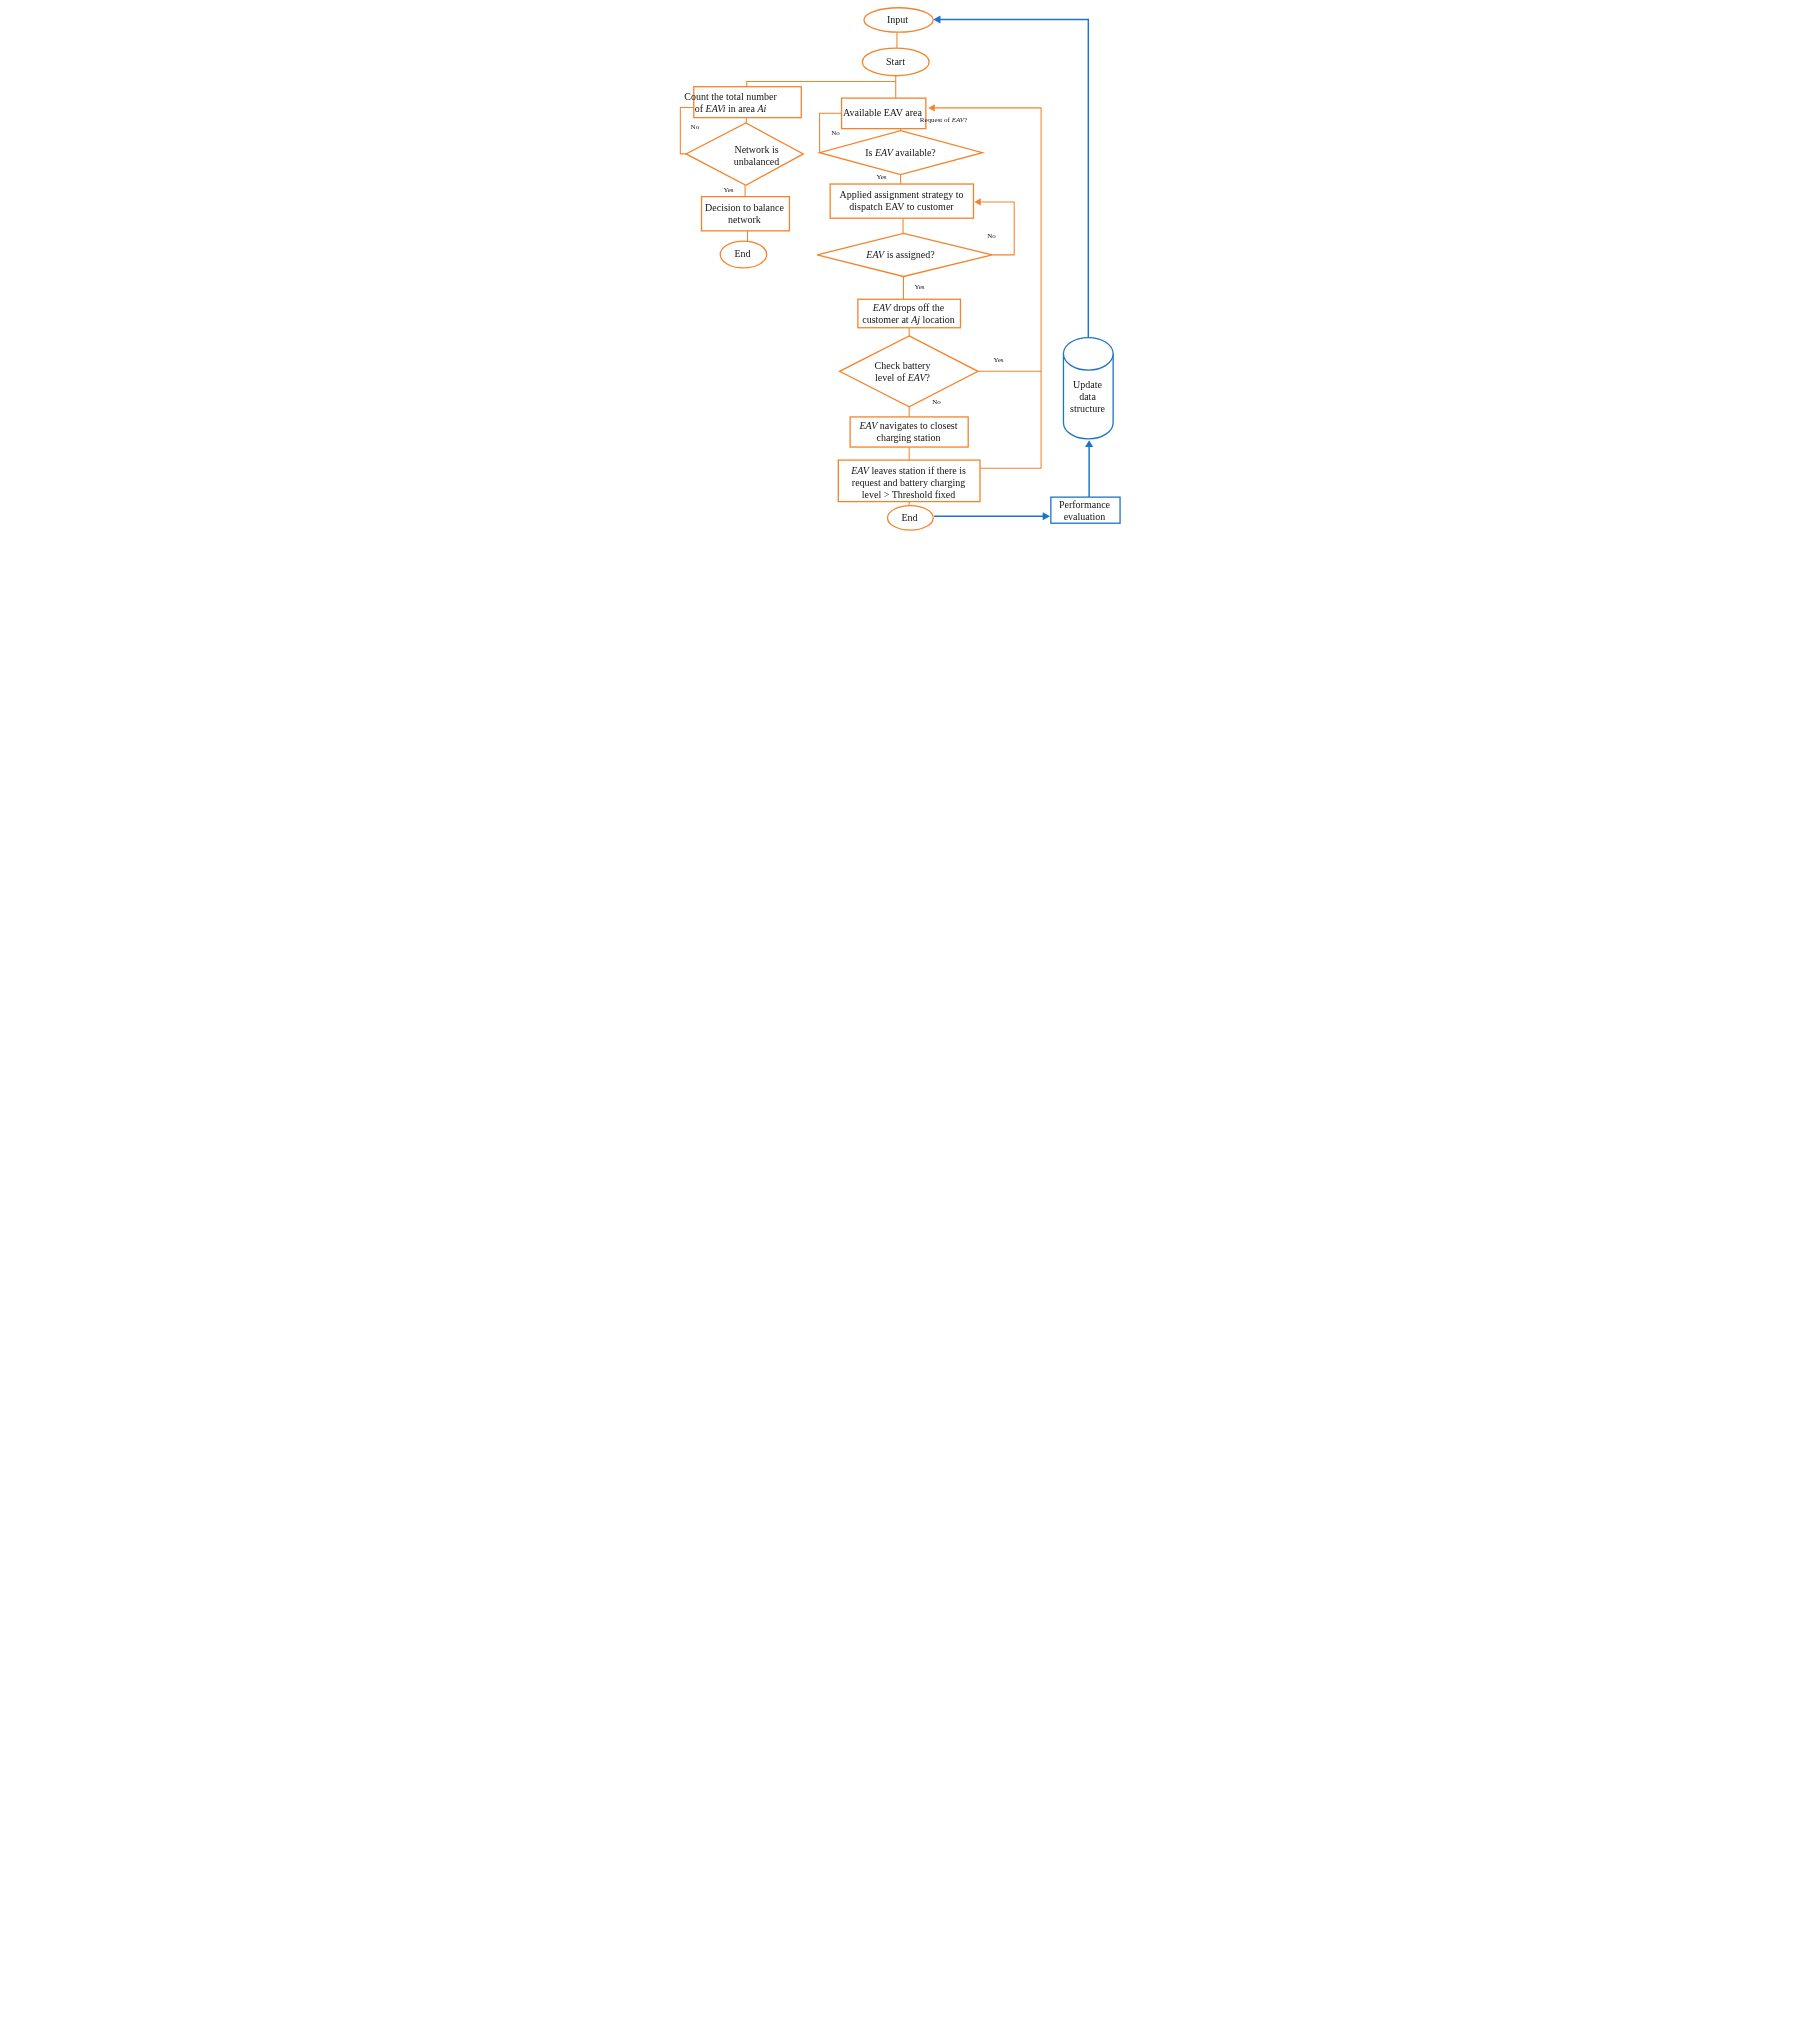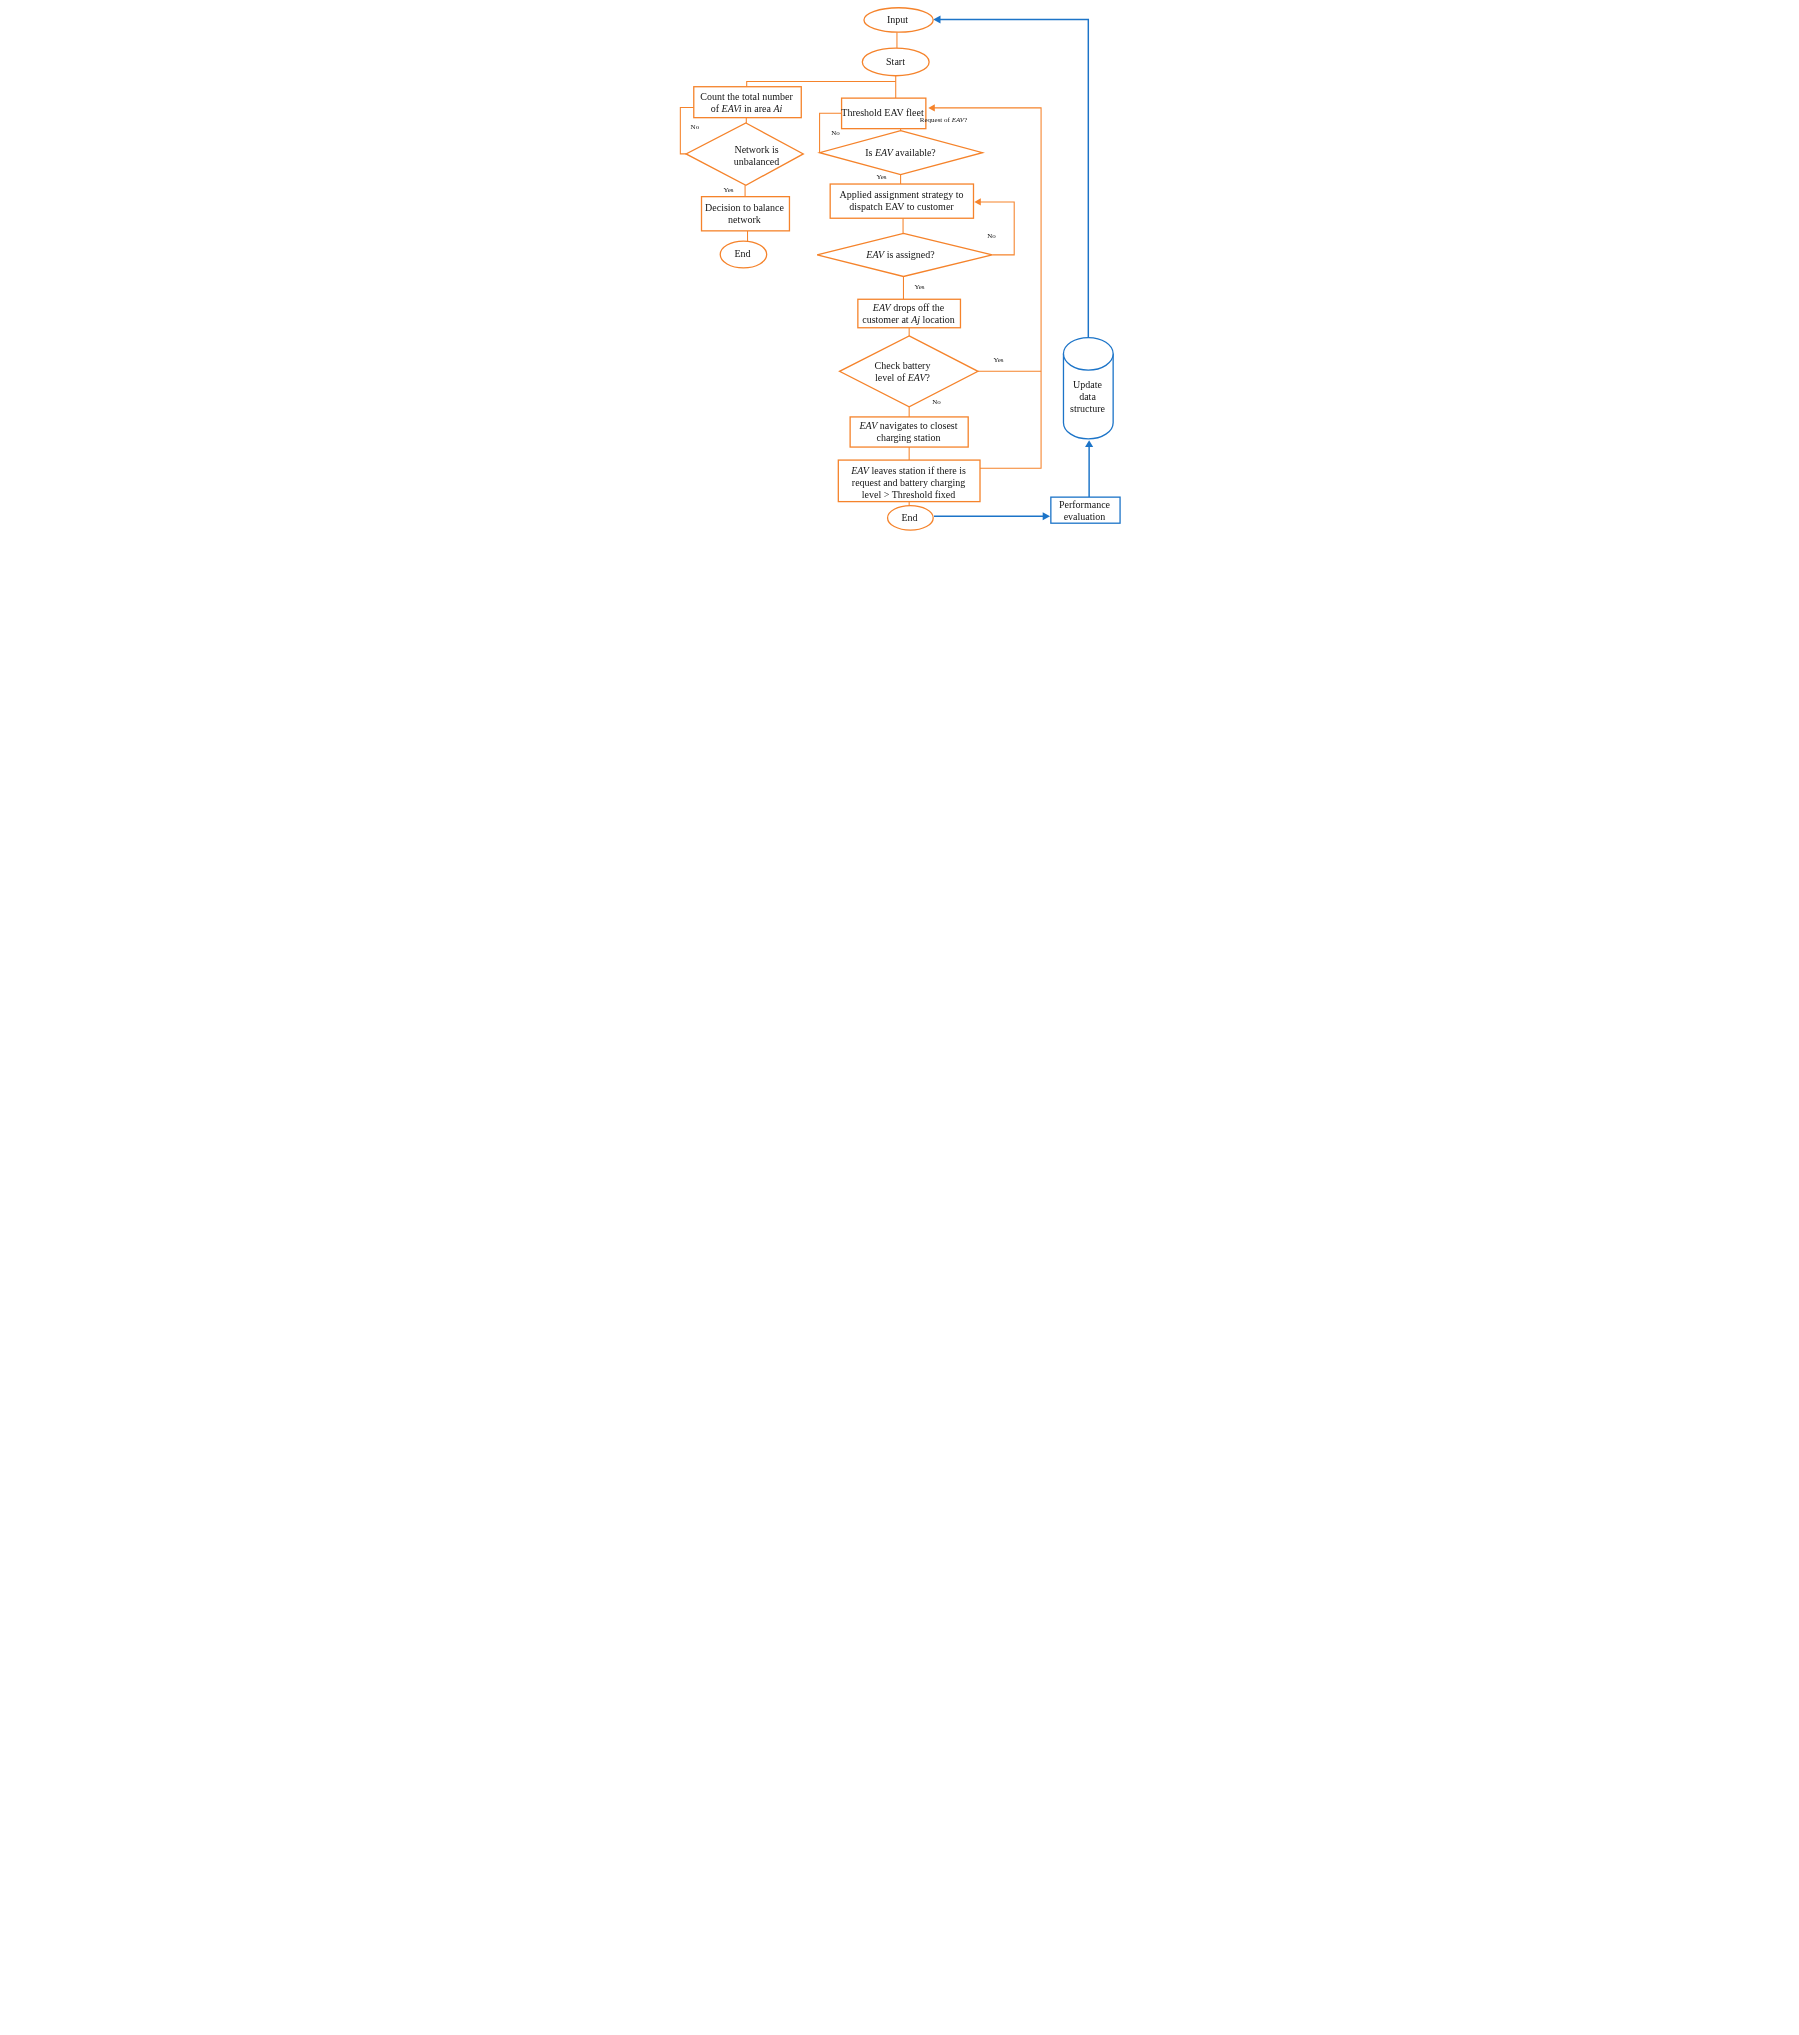--- a/index.html
+++ b/index.html
@@ -86,28 +86,28 @@
 
     <g fill="#ffffff" stroke-width="3.2">
       <path d="M954,869 L954,1038 A61,40 0 0 0 1076,1038 L1076,869" stroke="#1C74C8"></path>
       <ellipse cx="1015" cy="869" rx="61" ry="40" stroke="#1C74C8"></ellipse>
       <rect x="923" y="1221" width="170" height="64" stroke="#1C74C8"></rect>
     </g>
   </svg>
 
   <div class="lbl" style="left:223px;top:20px">Input</div>
   <div class="lbl" style="left:221px;top:62px">Start</div>
-  <div class="lbl" style="left:72px;top:103px">Count the total number<br>of <i>EAVi</i> in area <i>Ai</i></div>
+  <div class="lbl" style="left:56px;top:103px">Count the total number<br>of <i>EAVi</i> in area <i>Ai</i></div>
   <div class="lbl edge-lbl" style="left:20.4px;top:128px">No</div>
   <div class="lbl" style="left:82px;top:156px">Network is<br>unbalanced</div>
   <div class="lbl edge-lbl" style="left:54px;top:191px">Yes</div>
   <div class="lbl" style="left:70px;top:214px">Decision to balance<br>network</div>
   <div class="lbl" style="left:68px;top:254px">End</div>
 
-  <div class="lbl" style="left:208px;top:113px">Threshold EAV fleet</div>
+  <div class="lbl" style="left:208px;top:113px">Available EAV area</div>
   <div class="lbl edge-lbl" style="left:269px;top:121px">Request of <i>EAV</i>?</div>
   <div class="lbl edge-lbl" style="left:161px;top:134px">No</div>
   <div class="lbl" style="left:226px;top:153px">Is <i>EAV</i> available?</div>
   <div class="lbl edge-lbl" style="left:207px;top:178px">Yes</div>
   <div class="lbl" style="left:227px;top:201px">Applied assignment strategy to<br>dispatch EAV to customer</div>
   <div class="lbl edge-lbl" style="left:317px;top:237px">No</div>
   <div class="lbl" style="left:226px;top:255px"><i>EAV</i> is assigned?</div>
   <div class="lbl edge-lbl" style="left:245px;top:288px">Yes</div>
   <div class="lbl" style="left:234px;top:314px"><i>EAV</i> drops off the<br>customer at <i>Aj</i> location</div>
   <div class="lbl edge-lbl" style="left:324px;top:361px">Yes</div>

